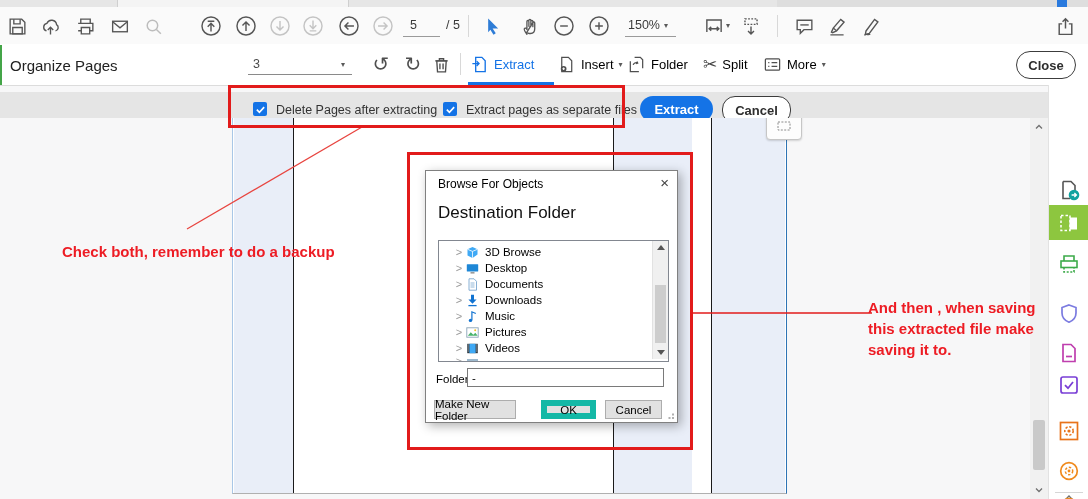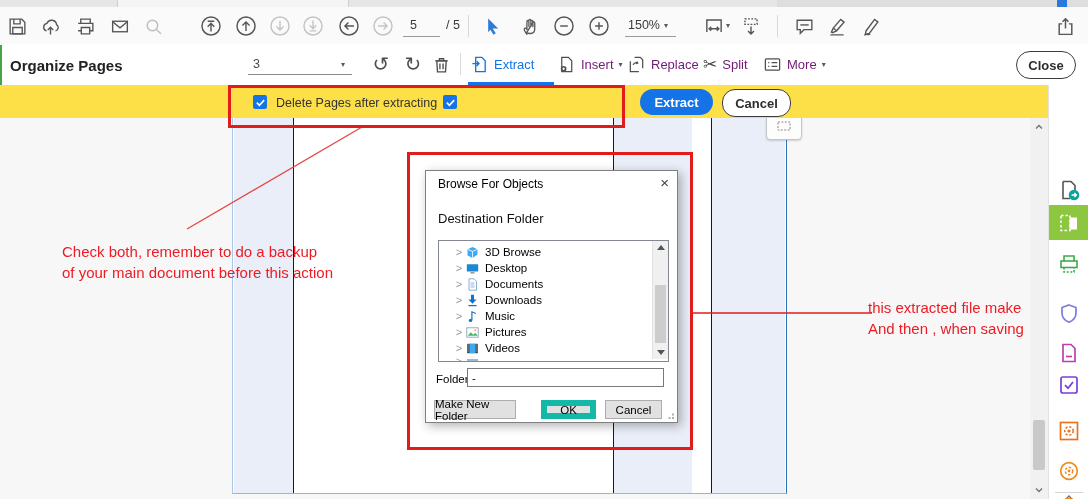--- a/index.html
+++ b/index.html
@@ -12,27 +12,27 @@
   .tabseg{position:absolute;top:0;height:7px}
   
   #toolbar1{left:0;top:7px;width:1088px;height:37px;background:#fafafa;border-bottom:1px solid #cfcfcf}
   .tbtn{position:absolute;top:4px;width:28px;height:30px;display:flex;align-items:center;justify-content:center;cursor:pointer}
   .vsep{position:absolute;top:8px;width:1px;height:22px;background:#d8d8d8}
   .navtxt{position:absolute;top:11px;font-size:12.5px;color:#3a3a3a}
   .uline{position:absolute;height:1px;background:#9a9a9a}
   .caret{font-size:8px;color:#5a5a5a;line-height:1}
   
   #toolbar2{left:0;top:44px;width:1088px;height:41px;background:#fff;border-bottom:1px solid #dcdcdc}
-  #org-title{left:10px;top:13px;font-size:15px;font-weight:bold;color:#222}
-  .tlabel{font-size:13px;color:#701a75}
+  #org-title{left:10px;top:13px;font-size:15px;font-weight:normal;color:#222}
+  .tlabel{font-size:13px;color:#000000}
   .obtn{position:absolute;top:6px;height:29px;display:flex;align-items:center;gap:5px;cursor:pointer}
   #extract-tab-underline{left:468px;top:38px;width:86px;height:3px;background:#1473e6}
   #close-btn{left:1016px;top:7px;width:58px;height:26px;border:1.5px solid #3c3c3c;border-radius:14px;background:#fff;display:flex;align-items:center;justify-content:center;font-size:13px;font-weight:600;color:#2e2e2e;cursor:pointer}
   
-  #extractbar{left:0;top:85px;width:1048px;height:33px;background:#fde047;border-bottom:1px solid #0f172a}
+  #extractbar{left:0;top:92px;width:1048px;height:33px;background:#e5e5e5;border-bottom:1px solid #0f172a}
   .chk{position:absolute;top:10px;width:14px;height:14px;background:#1473e6;border-radius:2px;display:flex;align-items:center;justify-content:center;cursor:pointer}
   .chklabel{position:absolute;top:11px;font-size:12.5px;color:#333}
   #extract-go{left:640px;top:4px;width:73px;height:26px;background:#1473e6;border-radius:13px;color:#fff;font-size:13px;font-weight:bold;display:flex;align-items:center;justify-content:center;cursor:pointer}
   #extract-cancel{left:722px;top:4px;width:67px;height:26px;background:#fff;border:1.5px solid #3c3c3c;border-radius:13px;color:#2e2e2e;font-size:13px;font-weight:600;display:flex;align-items:center;justify-content:center;cursor:pointer}
   
   #viewer{left:0;top:118px;width:1030px;height:381px;background:#f7f7f8;overflow:hidden}
   #page{position:absolute;left:232px;top:0;width:553px;height:375px;background:#fff;border-left:1px solid #a9c7e7;border-right:1px solid #2e74b5;border-bottom:1px solid #b0b0b0}
   .band{position:absolute;top:0;height:375px;background:#e9eef8}
   .colline{position:absolute;top:0;width:1px;height:375px;background:#1a1a1a}
   #minibtn{position:absolute;left:766px;top:-6px;width:34px;height:26px;background:#fdfdfd;border:1px solid #c6c6c6;border-radius:4px;box-shadow:0 1px 2px rgba(0,0,0,.15);display:flex;align-items:center;justify-content:center;cursor:pointer}
@@ -42,40 +42,40 @@
   #vthumb{position:absolute;left:3px;top:302px;width:12px;height:50px;background:#c9c9c9;border-radius:2px;cursor:pointer}
   
   #sidebar{left:1048px;top:85px;width:40px;height:414px;background:#fff;border-left:1px solid #e2e2e2}
   .sbitem{position:absolute;left:0;width:40px;height:30px;display:flex;align-items:center;justify-content:center;cursor:pointer}
   .sbitem.active{background:#8dc63f;height:35px}
   #sbdivider{position:absolute;left:6px;top:407px;width:28px;height:1px;background:#d6d6d6}
   
   #dialog{left:425px;top:170px;width:251px;height:251px;background:#fff;border:1px solid #808080;box-shadow:3px 3px 10px rgba(0,0,0,.3);z-index:40}
   #dlg-title{position:absolute;left:12px;top:6px;font-size:12px;color:#000}
   #dlg-close{position:absolute;right:8px;top:4px;font-size:15px;color:#444;cursor:pointer;line-height:1}
-  #dlg-sub{position:absolute;left:12px;top:40px;font-size:13px;color:#111}
+  #dlg-sub{position:absolute;left:12px;top:32px;font-size:17px;color:#111}
   #tree{position:absolute;left:12px;top:69px;width:229px;height:120px;background:#fff;border:1px solid #828790;overflow:hidden}
   .tree-row{position:absolute;left:0;width:210px;height:16px;display:flex;align-items:center;cursor:pointer}
   .expander{width:12px;margin-left:14px;font-size:11px;color:#9a9a9a;text-align:center}
   .ticon{width:15px;height:13px;margin-right:5px;display:flex;align-items:center;justify-content:center}
   .tname{font-size:11.5px;color:#000;white-space:nowrap}
   #treescroll{position:absolute;right:0;top:0;width:15px;height:118px;background:#f0f0f0;border-left:1px solid #e2e2e2}
   #treethumb{position:absolute;left:2px;top:44px;width:11px;height:58px;background:#cdcdcd;cursor:pointer}
   .tri-up{width:0;height:0;border-left:4px solid transparent;border-right:4px solid transparent;border-bottom:5px solid #555;margin:4px auto}
   .tri-down{width:0;height:0;border-left:4px solid transparent;border-right:4px solid transparent;border-top:5px solid #555;margin:4px auto}
   #folder-label{position:absolute;left:10px;top:202px;font-size:11.5px;color:#000}
   #folder-input{position:absolute;left:41px;top:197px;width:197px;height:19px;border:1px solid #7a7a7a;background:#fff;font-size:11.5px;color:#000;padding:1px 4px;box-sizing:border-box;font-family:"Liberation Sans",sans-serif}
   .dlgbtn{position:absolute;top:229px;height:19px;background:#e1e1e1;border:1px solid #adadad;font-size:11.5px;color:#000;display:flex;align-items:center;justify-content:center;cursor:pointer;box-sizing:border-box}
   #btn-ok{border:6px solid #14b8a6}
   #grip{position:absolute;right:2px;bottom:2px}
   
   .redbox{position:absolute;border:3px solid #e21b1b;z-index:45;pointer-events:none}
   #redbox1{left:228px;top:85px;width:391px;height:37px}
   #redbox2{left:407px;top:152px;width:280px;height:292px}
-  .rednote{position:absolute;z-index:46;color:#ed1c24;font-size:15px;font-weight:normal;line-height:20.5px;white-space:nowrap}
+  .rednote{position:absolute;z-index:46;color:#ed1c24;font-size:15px;font-weight:bold;line-height:20.5px;white-space:nowrap}
   #annolines{left:0;top:0;width:1088px;height:499px;z-index:44;pointer-events:none}
 </style>
 </head>
 <body>
 
 <div id="app">
 
   <div class="abs" id="tabstrip">
     <div class="tabseg" style="left:117px;width:230px;background:#f4f4f4;border-left:1px solid #cfcfcf;border-right:1px solid #cfcfcf"></div>
     <div class="tabseg" style="left:777px;width:311px;background:#dedede"></div>
@@ -263,21 +263,21 @@
         </svg>
       <span class="tlabel">Insert</span>
       <span class="caret">▾</span>
     </div>
     <div class="obtn" style="left:627px">
       <svg width="19" height="19" viewBox="0 0 20 20" stroke="#4f4f4f" fill="none" stroke-width="1.3">
           <path d="M8 2.5h6l2.5 2.5v9"></path>
           <path d="M3.5 6.5v11h9"></path>
           <path d="M6.5 10.5c.5-2 2.5-3 4.5-2.2M10.5 6.8l.8 1.7-1.8.7"></path>
         </svg>
-      <span class="tlabel">Replace</span>
+      <span class="tlabel">Folder</span>
     </div>
     <div class="obtn" style="left:703px">
       <span style="font-size:17px;color:#444">✂</span>
       <span class="tlabel">Split</span>
     </div>
     <div class="obtn" style="left:763px">
       <svg width="19" height="19" viewBox="0 0 20 20" stroke="#4f4f4f" fill="none" stroke-width="1.3">
           <rect x="2.5" y="4" width="15" height="12" rx="1"></rect>
           <path d="M5.5 8h1.2M9 8h6M5.5 12h1.2M9 12h6"></path>
         </svg>
@@ -294,20 +294,21 @@
       <svg width="11" height="11" viewBox="0 0 12 12">
           <path d="M2 6.2 4.8 9 10 3.4" stroke="#fff" stroke-width="1.8" fill="none"></path>
         </svg>
     </div>
     <div class="chklabel" style="left:276px">Delete Pages after extracting</div>
     <div class="chk" style="left:443px">
       <svg width="11" height="11" viewBox="0 0 12 12">
           <path d="M2 6.2 4.8 9 10 3.4" stroke="#fff" stroke-width="1.8" fill="none"></path>
         </svg>
     </div>
+    <div class="chklabel" style="left:466px">Extract pages as separate files</div>
     <div class="abs" id="extract-go">Extract</div>
     <div class="abs" id="extract-cancel">Cancel</div>
   </div>
 
   <div class="abs" id="viewer">
     <div id="page"></div>
     <div class="band" style="left:234px;width:59px"></div>
     <div class="colline" style="left:293px"></div>
     <div class="colline" style="left:613px"></div>
     <div class="band" style="left:614px;width:78px"></div>
@@ -535,20 +536,20 @@
   <div class="redbox" id="redbox1"></div>
   <div class="redbox" id="redbox2"></div>
 
   <svg class="abs" id="annolines">
     <line x1="362" y1="127" x2="187" y2="229" stroke="#e8443f" stroke-width="1.3"></line>
     <line x1="693" y1="313" x2="872" y2="313" stroke="#e21b1b" stroke-width="1.4"></line>
   </svg>
 
   <div class="rednote" style="left:62px;top:242px">
     <div>Check both, remember to do a backup</div>
-    <div>of your main document before this action</div>
   </div>
   <div class="rednote" style="left:868px;top:297px;line-height:21px">
+    <div>And then , when saving</div>
     <div>this extracted file make</div>
-    <div>And then , when saving</div>
+    <div>saving it to.</div>
   </div>
 
 </div>
 
 </body></html>

